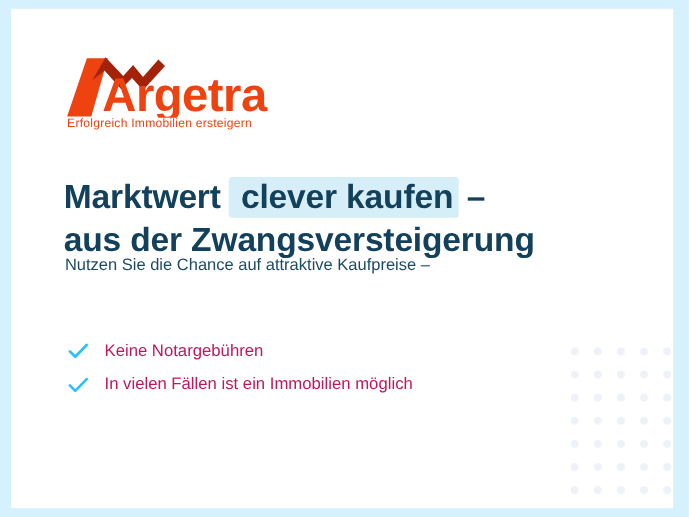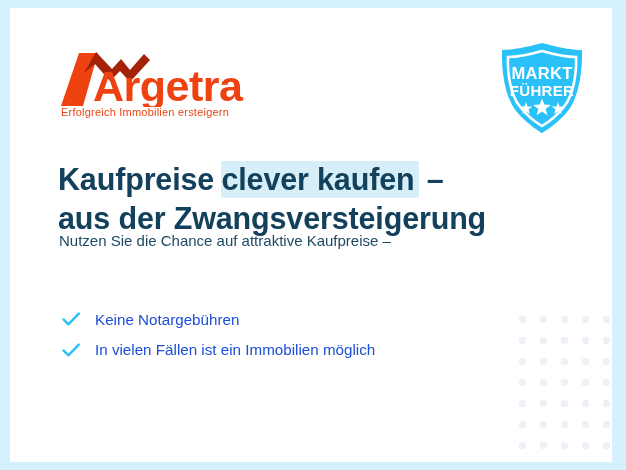--- a/index.html
+++ b/index.html
@@ -93,21 +93,21 @@
     font-size: 30.5px;
     font-weight: 700;
     line-height: 1.26;
     color: #13415c;
     letter-spacing: -0.005em;
   }
   .hl-line { white-space: nowrap; }
   .hl-mark {
     background: #d6eef7;
     border-radius: 3px;
-    padding: 1px 5px 2px 0;
+    padding: 1px 5px 2px 11px;
     margin: 0 -1px;
     box-decoration-break: clone;
     -webkit-box-decoration-break: clone;
   }
   .hl-dash { color: #13415c; }
 
   
   #subheadline {
     position: absolute;
     left: 49px;
@@ -136,21 +136,21 @@
     flex: 0 0 auto;
     width: 22px;
     height: 22px;
     margin-right: 13px;
     display: block;
   }
   .check-icon svg { display: block; }
   .check-label {
     font-size: 15.2px;
     font-weight: 400;
-    color: #1d4ed8;
+    color: #be185d;
     white-space: nowrap;
     line-height: 1;
   }
 </style>
 </head>
 <body>
 
 <div id="banner">
   <div id="card">
 
@@ -163,36 +163,23 @@
           <polygon points="21,2 40,2 25,55 3,55" fill="#ee4311"></polygon>
 
           <path d="M26,22 L38,1 L54,18 L63,8 L72,19 L86,3 L92,9 L72,31 L62,20 L52,30 L37,13 Z" fill="#a32208"></path>
 
           <text x="35" y="50" font-family="Liberation Sans, sans-serif" font-size="43" font-weight="700" fill="#ee4311" letter-spacing="-0.5">Argetra</text>
         </svg>
       </div>
       <div id="logo-tagline">Erfolgreich Immobilien ersteigern</div>
     </div>
 
-    <div id="badge">
-      <svg width="96" height="96" viewBox="0 0 96 96" xmlns="http://www.w3.org/2000/svg">
-        <path d="M48 3 C48 3 72 10 88 10 C88 10 90 52 73 72 C62 85 48 93 48 93 C48 93 34 85 23 72 C6 52 8 10 8 10 C24 10 48 3 48 3 Z" fill="#29c1f7"></path>
-        <path d="M48 11 C48 11 69 17 82 17 C82 17 84 51 69 68 C60 79 48 86 48 86 C48 86 36 79 27 68 C12 51 14 17 14 17 C27 17 48 11 48 11 Z" fill="none" stroke="#ffffff" stroke-width="2.6"></path>
-        <text x="48" y="39" text-anchor="middle" font-family="Liberation Sans, sans-serif" font-size="16.5" font-weight="700" fill="#ffffff" letter-spacing="0.3">MARKT</text>
-        <text x="48" y="56" text-anchor="middle" font-family="Liberation Sans, sans-serif" font-size="15" font-weight="700" fill="#ffffff" letter-spacing="0.3">FÜHRER</text>
-        <g fill="#ffffff">
-          <polygon points="32,62 33.6,66.4 38.2,66.6 34.6,69.5 35.8,74 32,71.4 28.2,74 29.4,69.5 25.8,66.6 30.4,66.4"></polygon>
-          <polygon points="48,58.5 50.3,64.6 56.8,64.9 51.7,68.9 53.4,75.2 48,71.5 42.6,75.2 44.3,68.9 39.2,64.9 45.7,64.6"></polygon>
-          <polygon points="64,62 65.6,66.4 70.2,66.6 66.6,69.5 67.8,74 64,71.4 60.2,74 61.4,69.5 57.8,66.6 62.4,66.4"></polygon>
-        </g>
-      </svg>
-    </div>
 
     <h1 id="headline">
-      <div class="hl-line"><span>Kaufpreise </span><span class="hl-mark">clever kaufen</span><span class="hl-dash"> –</span></div>
+      <div class="hl-line"><span>Marktwert </span><span class="hl-mark">clever kaufen</span><span class="hl-dash"> –</span></div>
       <div class="hl-line">aus der Zwangsversteigerung</div>
     </h1>
 
     <div id="subheadline">
       <div class="sub-line">Nutzen Sie die Chance auf attraktive Kaufpreise –</div>
     </div>
 
     <ul id="checklist" style="list-style:none;margin:0;padding:0;">
       <li class="check-item">
         <span class="check-icon">

